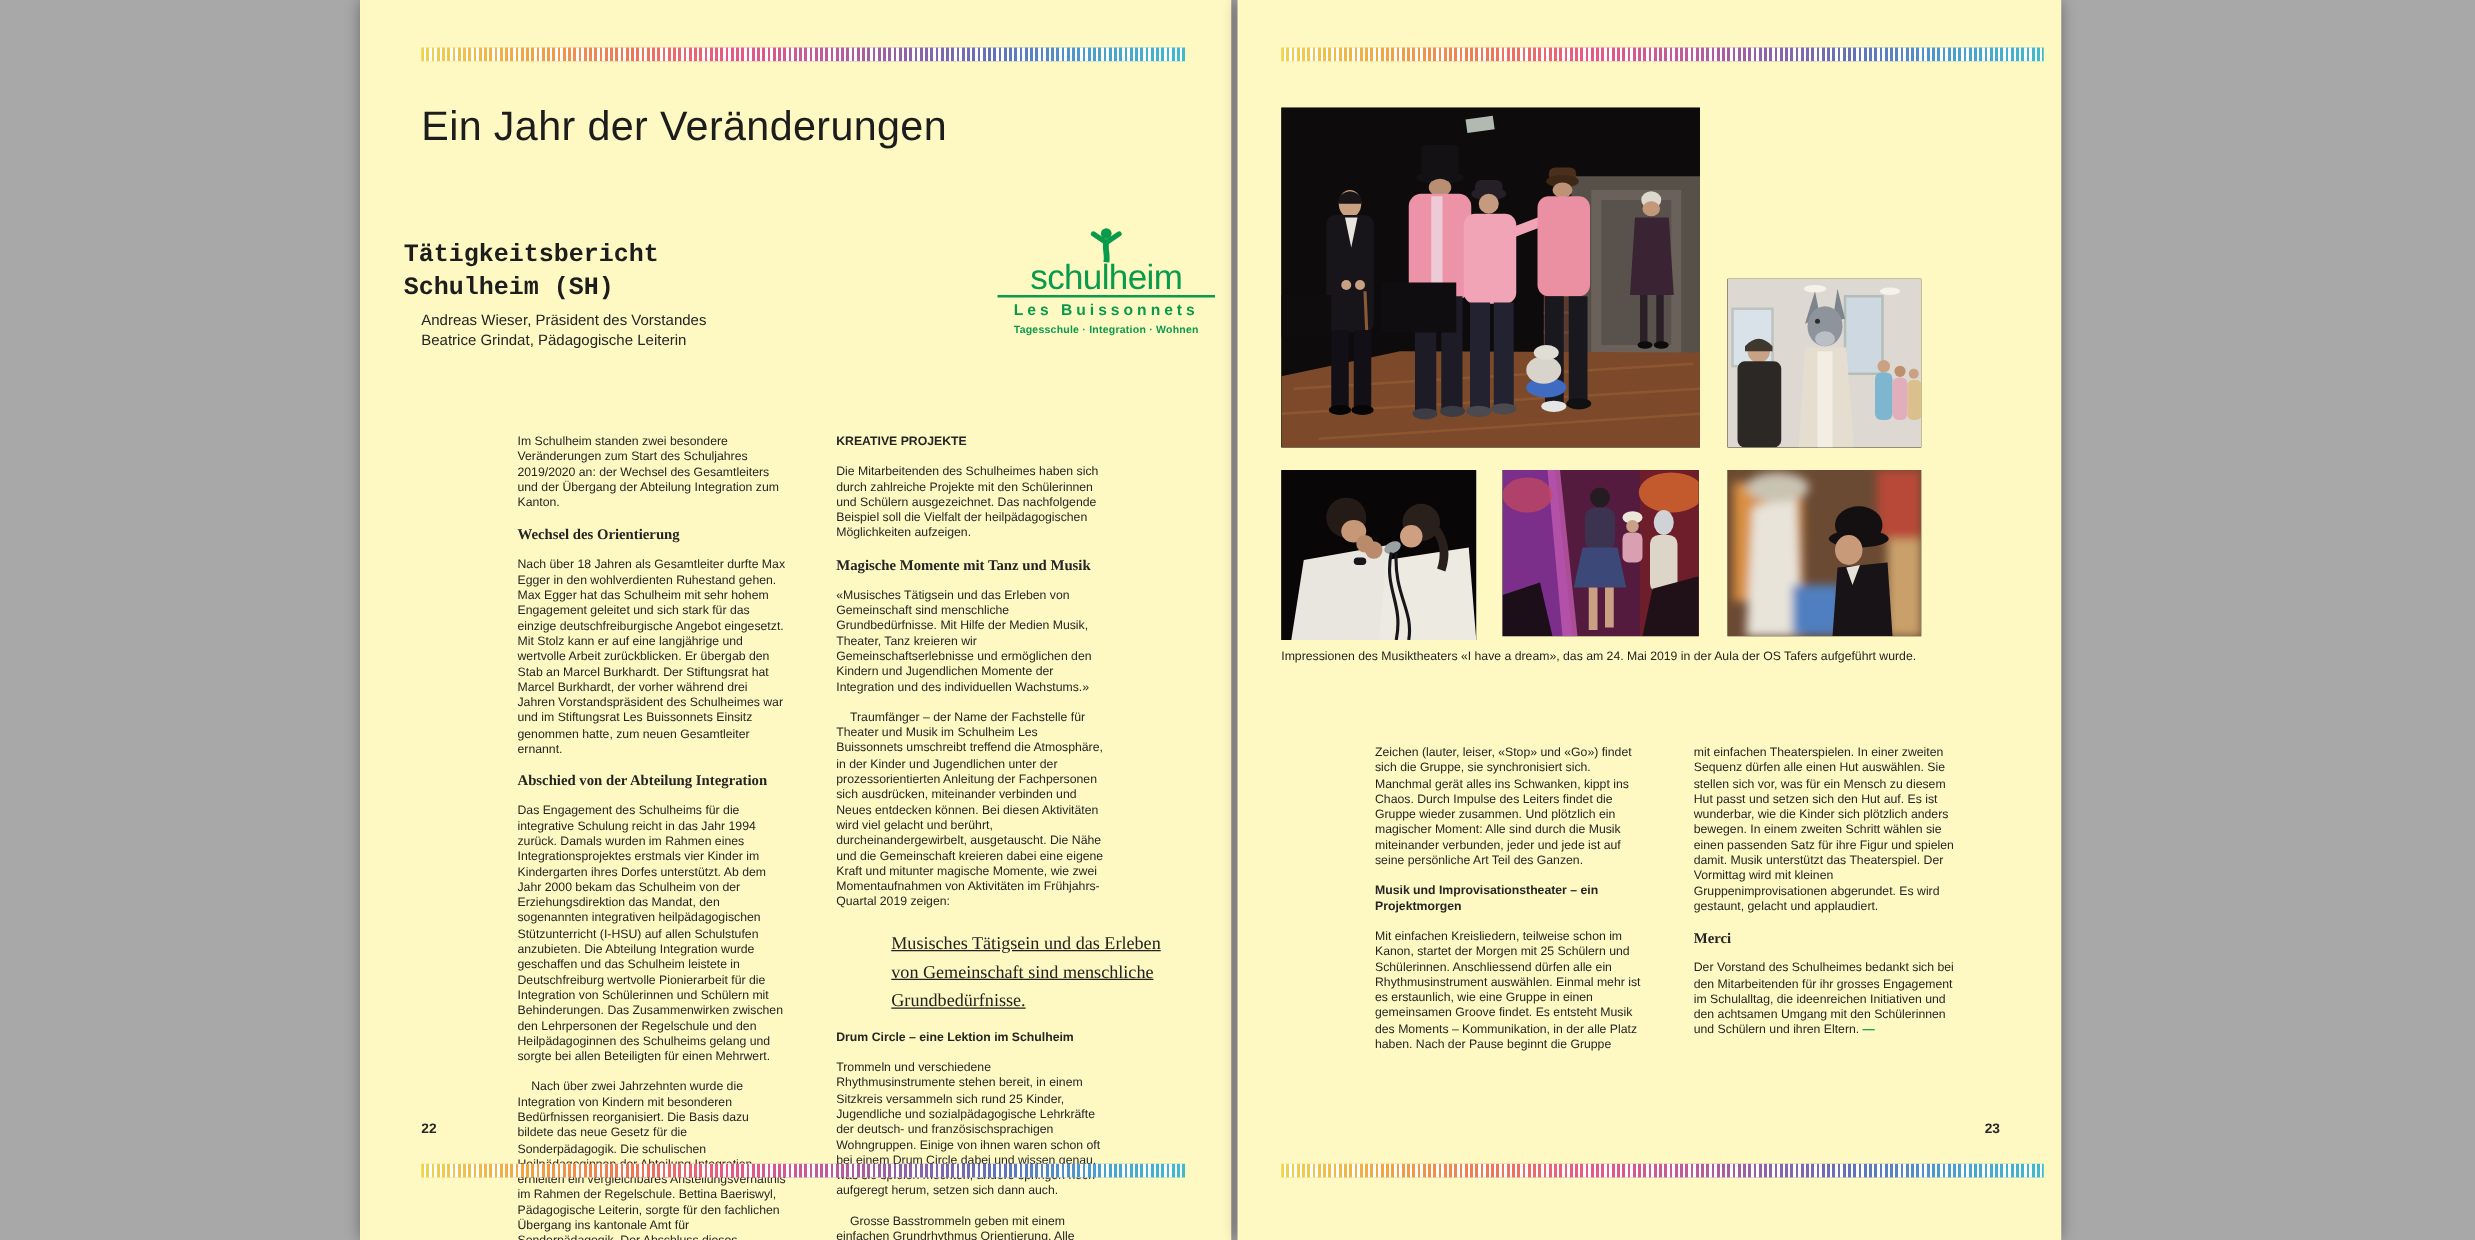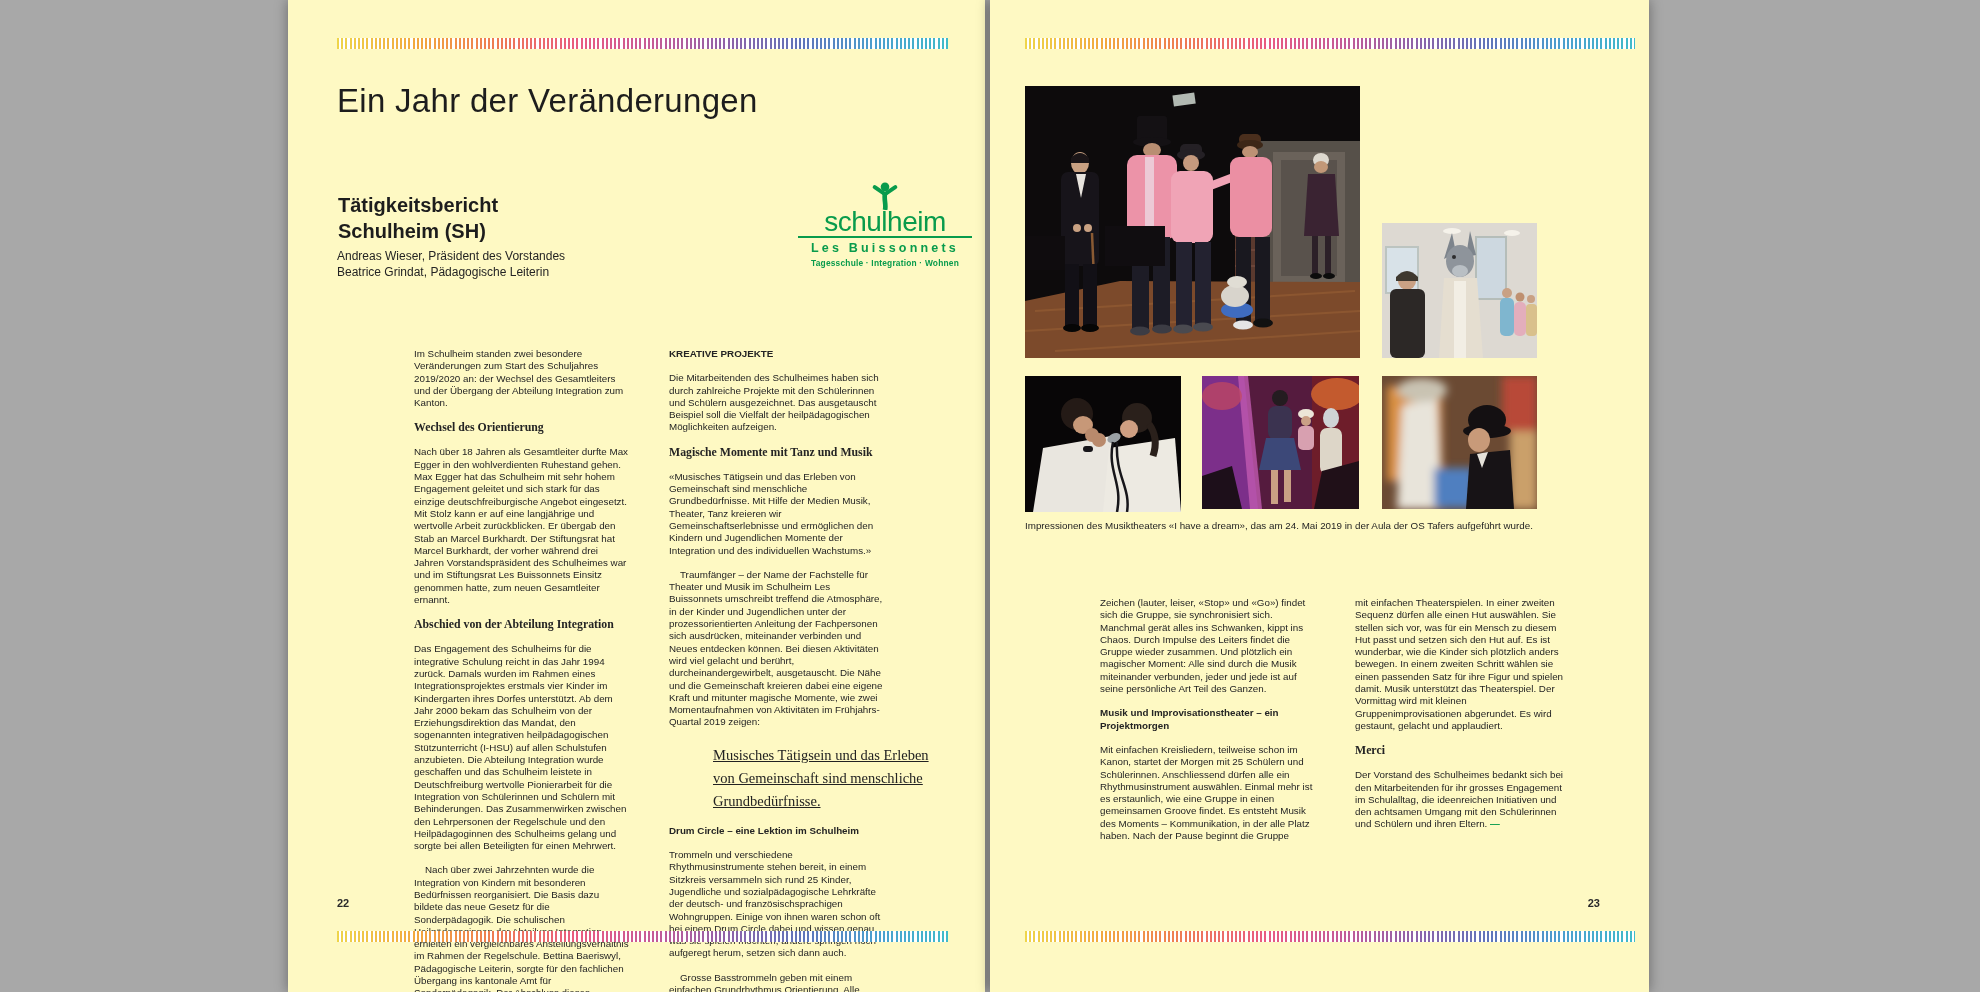--- a/index.html
+++ b/index.html
@@ -22,22 +22,22 @@
   .lp-bar{left:49px;width:611px;}
   .rp-bar{left:35px;width:610px;}
   .bar-top{top:38px;}
   .bar-bottom{top:931px;}
 
   .page-title{
     position:absolute;left:49px;top:82px;
     font-size:33px;font-weight:300;letter-spacing:.3px;color:#1d1d1d;white-space:nowrap;
   }
   .section-title{
-    position:absolute;left:50px;top:192px;
-    font-family:Liberation Sans, sans-serif;font-weight:700;font-size:20px;line-height:26px;color:#1d1d1d;
+    position:absolute;left:35px;top:192px;
+    font-family:Liberation Mono, monospace;font-weight:700;font-size:20px;line-height:26px;color:#1d1d1d;
   }
   .authors{position:absolute;left:49px;top:249px;font-size:12px;line-height:15.5px;}
 
   
   .logo{position:absolute;left:510px;top:182px;width:174px;color:#089b4c;}
   .logo-icon{display:block;margin:0 auto -2px auto;width:44px;height:28px;}
   .logo-word{
     display:block;font-size:28px;font-weight:400;letter-spacing:-.5px;line-height:27px;
     border-bottom:2px solid #089b4c;padding-bottom:1px;text-align:center;
   }
@@ -108,21 +108,21 @@
     <p class="first">Im Schulheim standen zwei besondere Veränderungen zum Start des Schuljahres 2019/2020 an: der Wechsel des Gesamtleiters und der Übergang der Abteilung Integration zum Kanton.</p>
     <p class="h-serif">Wechsel des Orientierung</p>
     <p>Nach über 18 Jahren als Gesamtleiter durfte Max Egger in den wohlverdienten Ruhestand gehen. Max Egger hat das Schulheim mit sehr hohem Engagement geleitet und sich stark für das einzige deutschfreiburgische Angebot eingesetzt. Mit Stolz kann er auf eine langjährige und wertvolle Arbeit zurückblicken. Er übergab den Stab an Marcel Burkhardt. Der Stiftungsrat hat Marcel Burkhardt, der vorher während drei Jahren Vorstandspräsident des Schulheimes war und im Stiftungsrat Les Buissonnets Einsitz genommen hatte, zum neuen Gesamtleiter ernannt.</p>
     <p class="h-serif">Abschied von der Abteilung Integration</p>
     <p>Das Engagement des Schulheims für die integrative Schulung reicht in das Jahr 1994 zurück. Damals wurden im Rahmen eines Integrationsprojektes erstmals vier Kinder im Kindergarten ihres Dorfes unterstützt. Ab dem Jahr 2000 bekam das Schulheim von der Erziehungsdirektion das Mandat, den sogenannten integrativen heilpädagogischen Stützunterricht (I-HSU) auf allen Schulstufen anzubieten. Die Abteilung Integration wurde geschaffen und das Schulheim leistete in Deutschfreiburg wertvolle Pionierarbeit für die Integration von Schülerinnen und Schülern mit Behinderungen. Das Zusammenwirken zwischen den Lehrpersonen der Regelschule und den Heilpädagoginnen des Schulheims gelang und sorgte bei allen Beteiligten für einen Mehrwert.</p>
     <p class="indent">Nach über zwei Jahrzehnten wurde die Integration von Kindern mit besonderen Bedürfnissen reorganisiert. Die Basis dazu bildete das neue Gesetz für die Sonderpädagogik. Die schulischen Heilpädagoginnen der Abteilung Integration erhielten ein vergleichbares Anstellungsverhältnis im Rahmen der Regelschule. Bettina Baeriswyl, Pädagogische Leiterin, sorgte für den fachlichen Übergang ins kantonale Amt für Sonderpädagogik. Der Abschluss dieses Mandates verlief reibungslos. Dennoch war es ein bedeutender Schritt, die Verantwortung für 60 Schülerinnen und Schüler voll und ganz den Schulen vor Ort anzuvertrauen.</p>
   </div>
 
   <div class="col" id="l-col2">
     <p class="h-sans first">KREATIVE PROJEKTE</p>
-    <p>Die Mitarbeitenden des Schulheimes haben sich durch zahlreiche Projekte mit den Schülerinnen und Schülern ausgezeichnet. Das ausgetauscht Beispiel soll die Vielfalt der heilpädagogischen Möglichkeiten aufzeigen.</p>
+    <p>Die Mitarbeitenden des Schulheimes haben sich durch zahlreiche Projekte mit den Schülerinnen und Schülern ausgezeichnet. Das nachfolgende Beispiel soll die Vielfalt der heilpädagogischen Möglichkeiten aufzeigen.</p>
     <p class="h-serif">Magische Momente mit Tanz und Musik</p>
     <p>«Musisches Tätigsein und das Erleben von Gemeinschaft sind menschliche Grundbedürfnisse. Mit Hilfe der Medien Musik, Theater, Tanz kreieren wir Gemeinschaftserlebnisse und ermöglichen den Kindern und Jugendlichen Momente der Integration und des individuellen Wachstums.»</p>
     <p class="indent">Traumfänger – der Name der Fachstelle für Theater und Musik im Schulheim Les Buissonnets umschreibt treffend die Atmosphäre, in der Kinder und Jugendlichen unter der prozessorientierten Anleitung der Fachpersonen sich ausdrücken, miteinander verbinden und Neues entdecken können. Bei diesen Aktivitäten wird viel gelacht und berührt, durcheinandergewirbelt, ausgetauscht. Die Nähe und die Gemeinschaft kreieren dabei eine eigene Kraft und mitunter magische Momente, wie zwei Momentaufnahmen von Aktivitäten im Frühjahrs-Quartal 2019 zeigen:</p>
     <div class="pull-quote">Musisches Tätigsein und das Erleben von Gemeinschaft sind menschliche Grundbedürfnisse.</div>
     <p class="h-sans">Drum Circle – eine Lektion im Schulheim</p>
     <p>Trommeln und verschiedene Rhythmusinstrumente stehen bereit, in einem Sitzkreis versammeln sich rund 25 Kinder, Jugendliche und sozialpädagogische Lehrkräfte der deutsch- und französischsprachigen Wohngruppen. Einige von ihnen waren schon oft bei einem Drum Circle dabei und wissen genau, was sie spielen möchten, andere springen noch aufgeregt herum, setzen sich dann auch.</p>
     <p class="indent">Grosse Basstrommeln geben mit einem einfachen Grundrhythmus Orientierung. Alle spielen nun auf ihren ausgewählten Instrumenten. Durch einfache und klare</p>
   </div>
 
   <div class="pagenum" id="pagenum-left">22</div>

